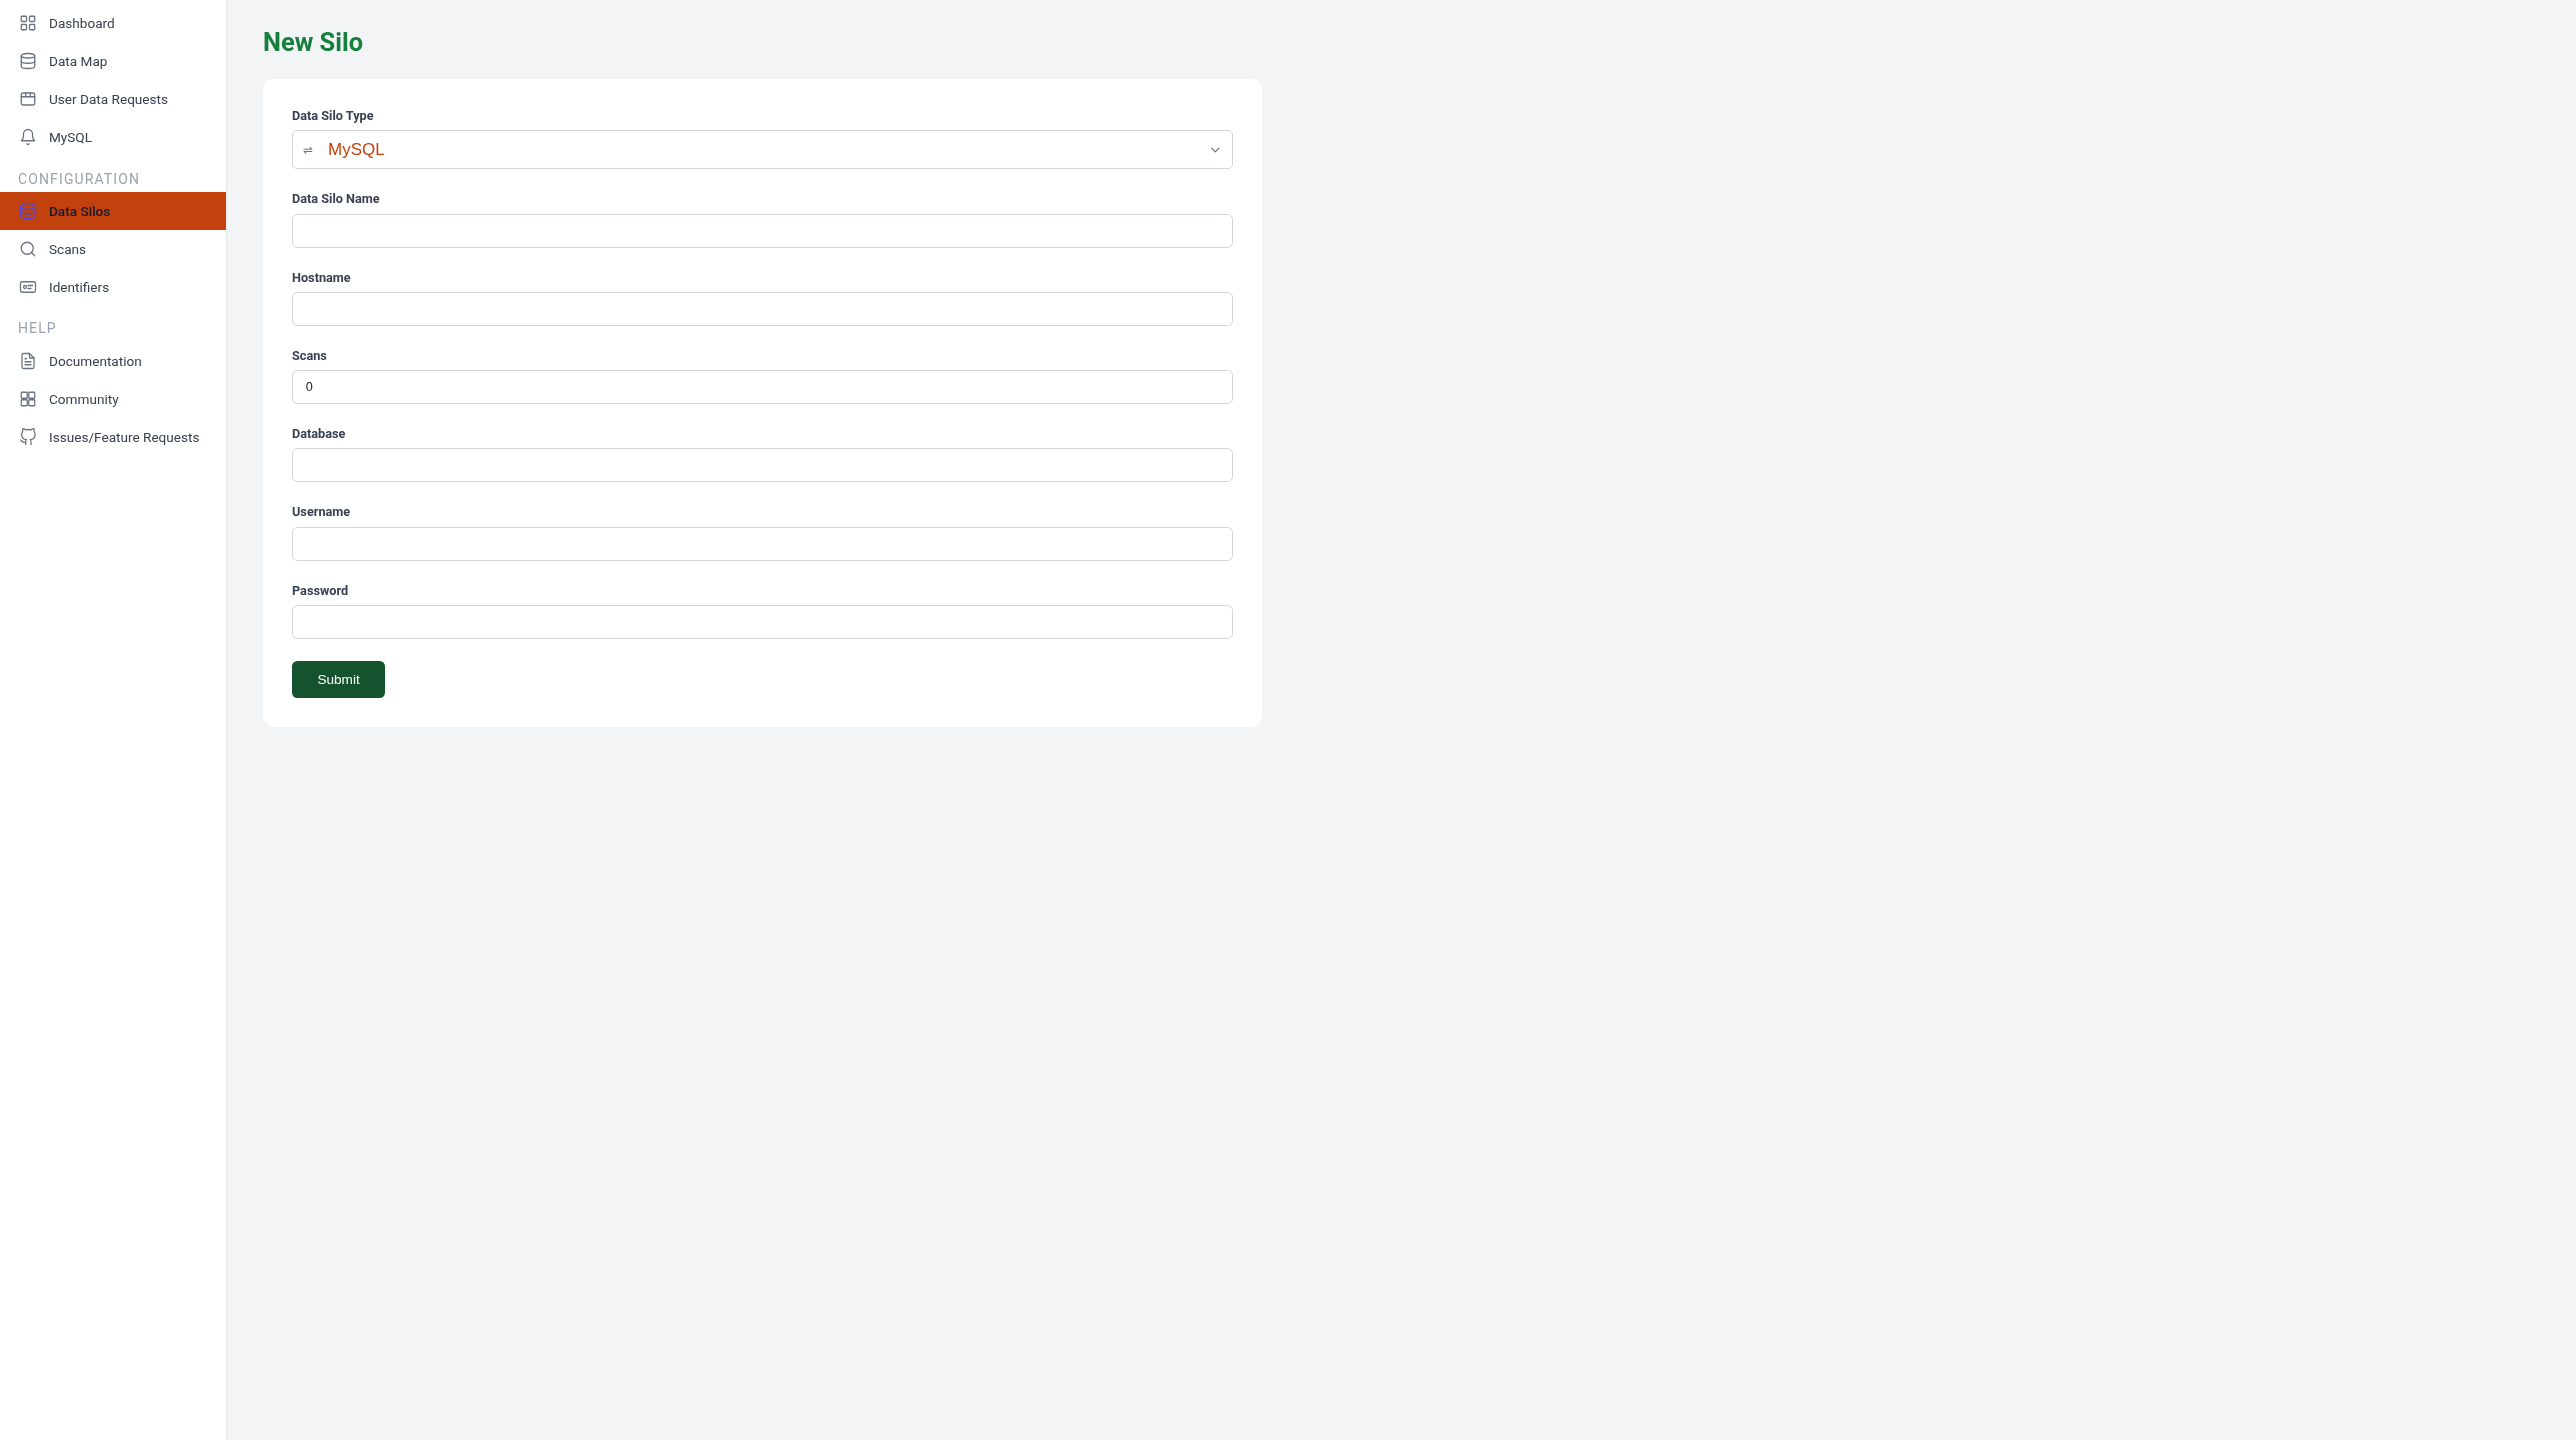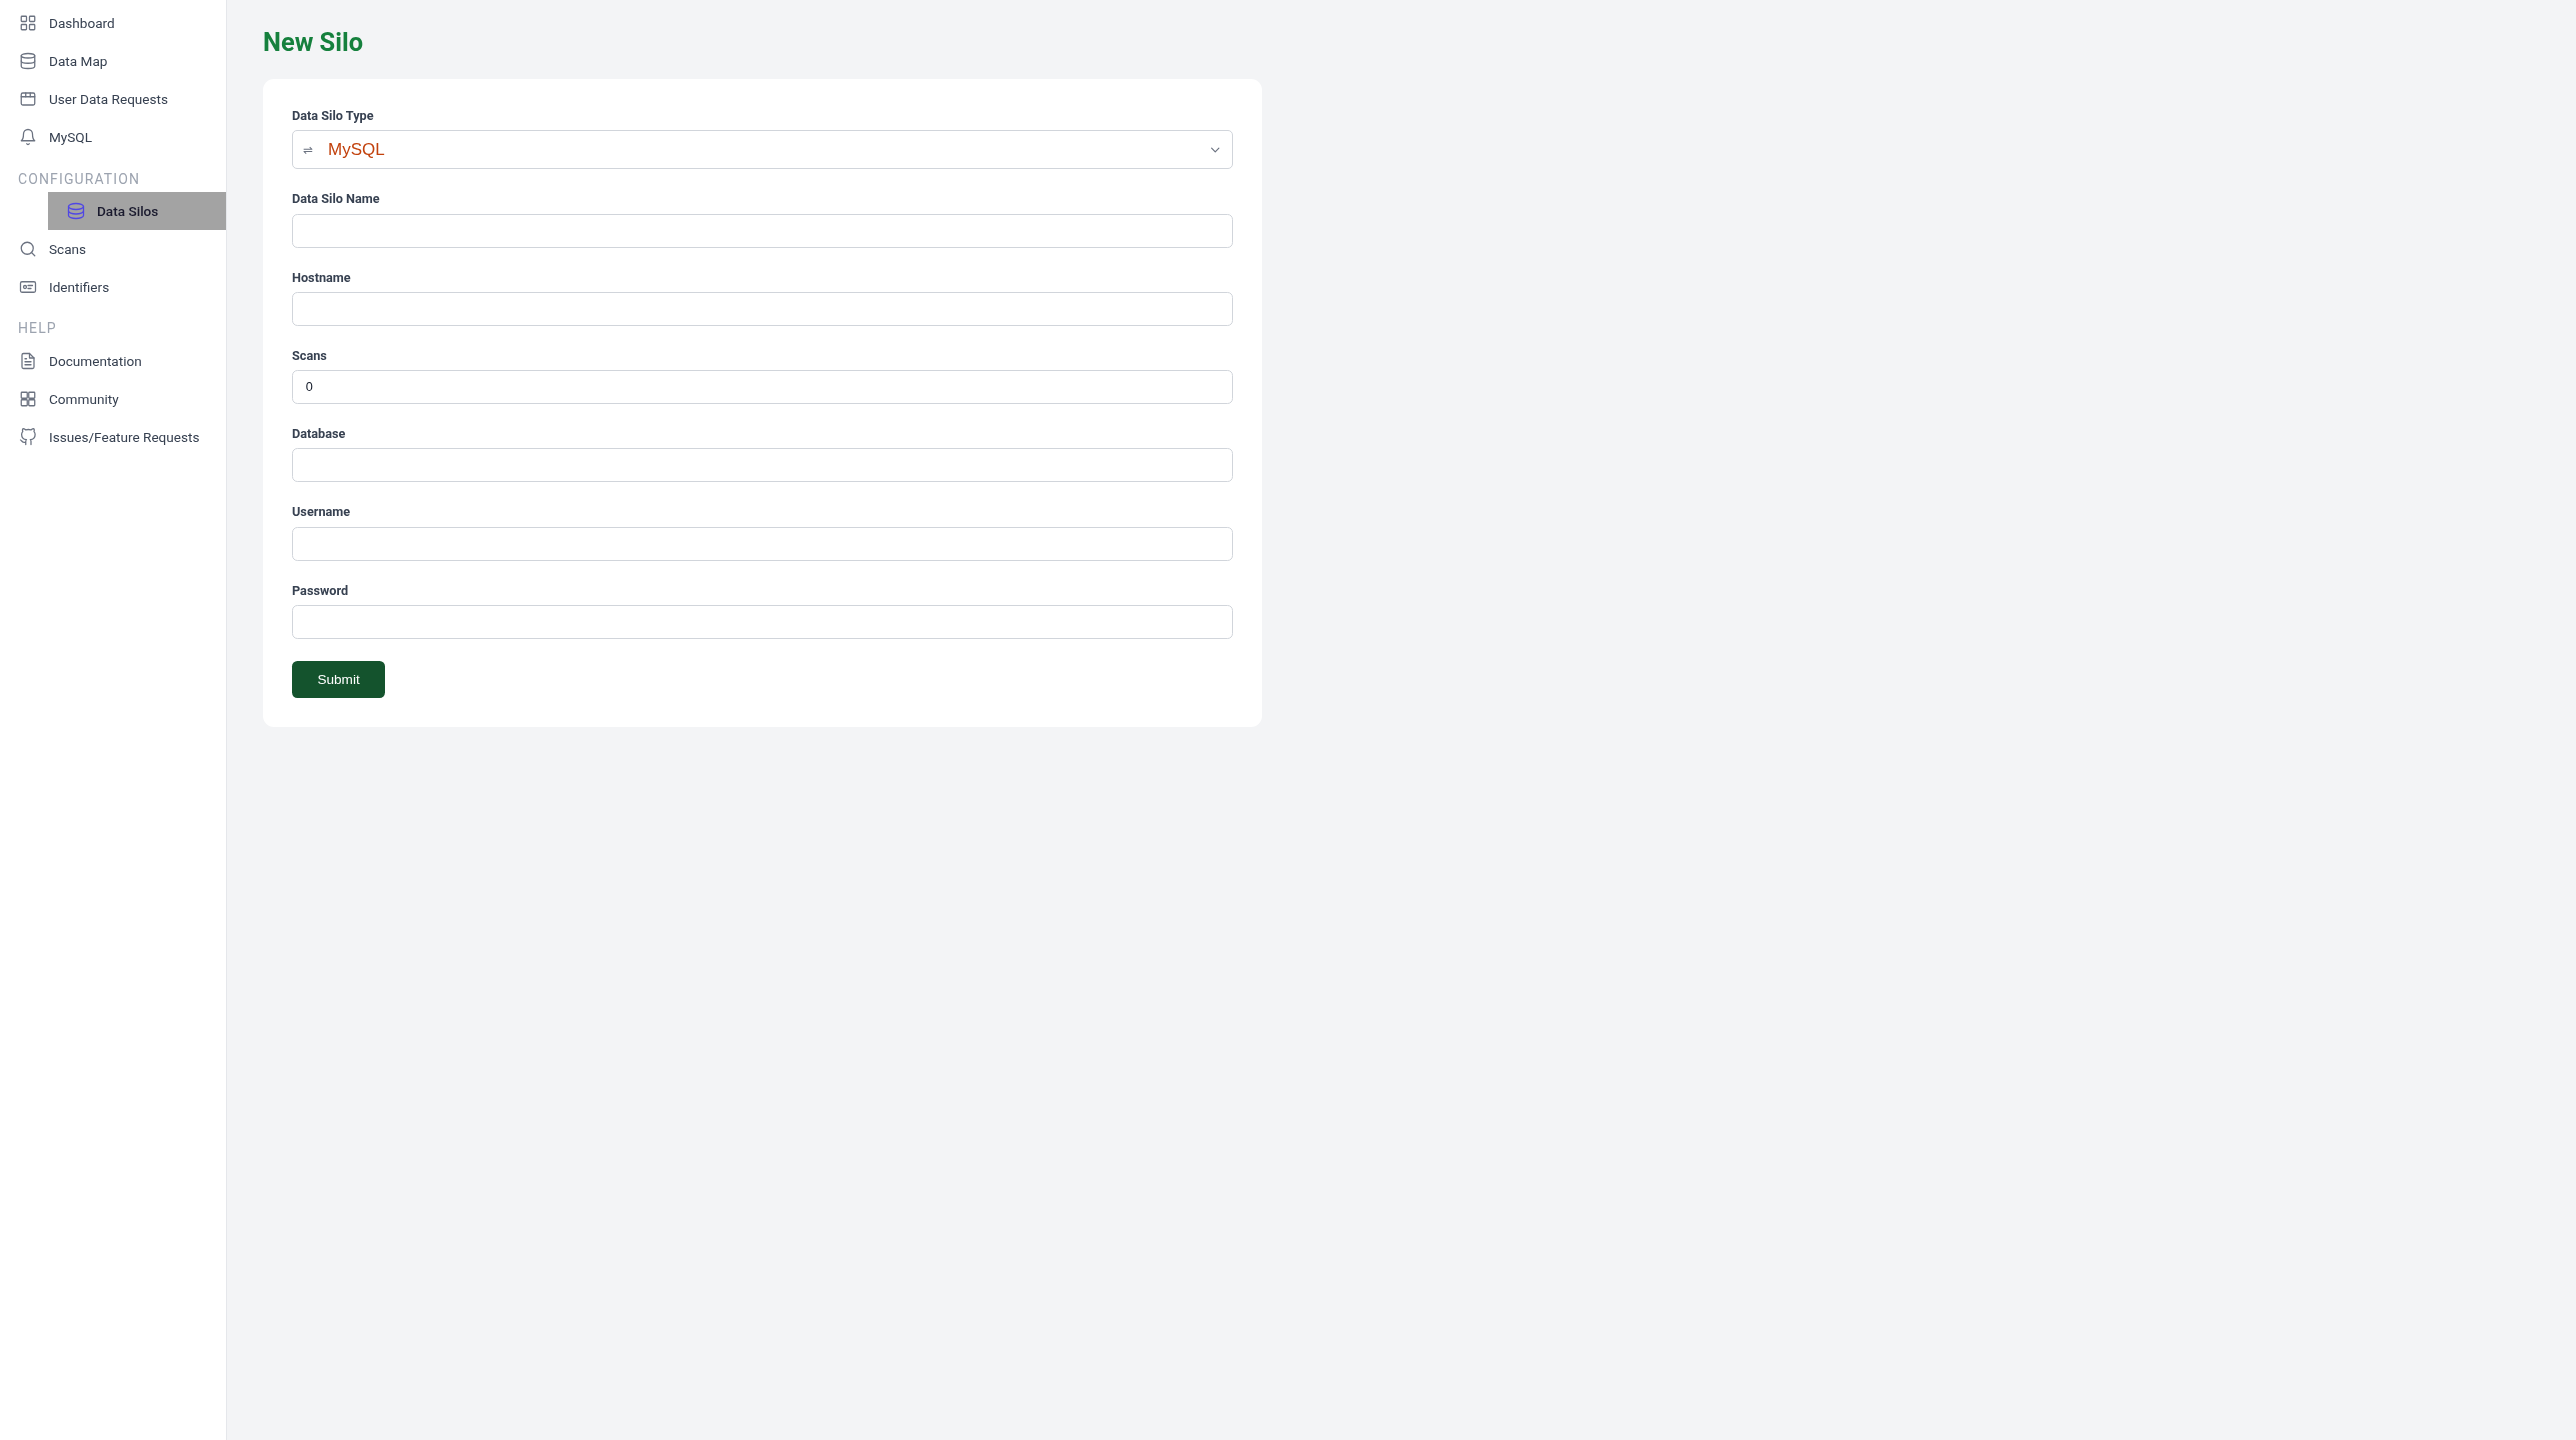--- a/index.html
+++ b/index.html
@@ -30,24 +30,23 @@
       padding: 9px 18px;
       cursor: pointer;
       color: #374151;
       font-size: 13.6px;
       font-weight: 400;
       border-radius: 0;
       transition: background 0.15s;
       text-decoration: none;
     }
     .sidebar-nav-item.active {
-      background: #a3a3a3;
+      background: #c2410c;
       color: #1a1a2e;
       font-weight: 500;
-      margin-left: 48px;
     }
 
     .sidebar-icon {
       width: 20px;
       height: 20px;
       display: flex;
       align-items: center;
       justify-content: center;
       flex-shrink: 0;
     }

